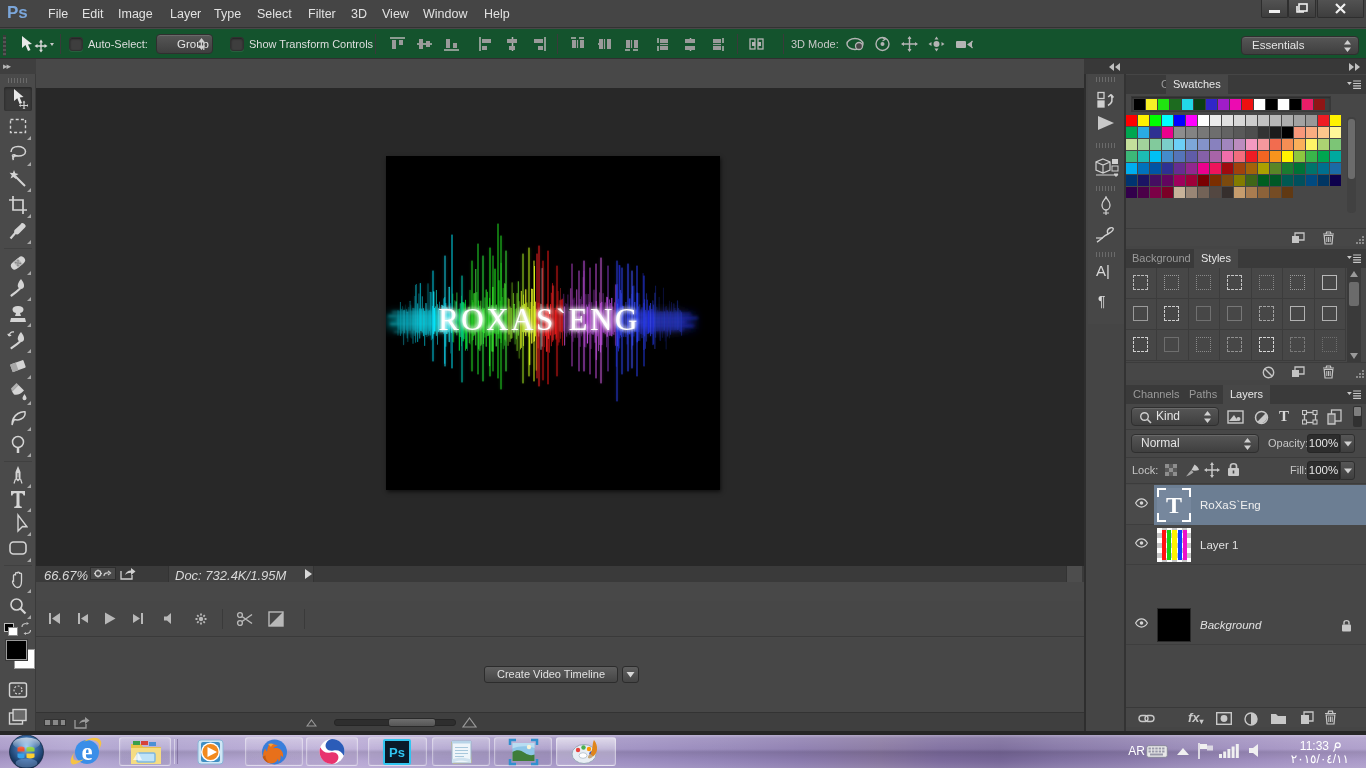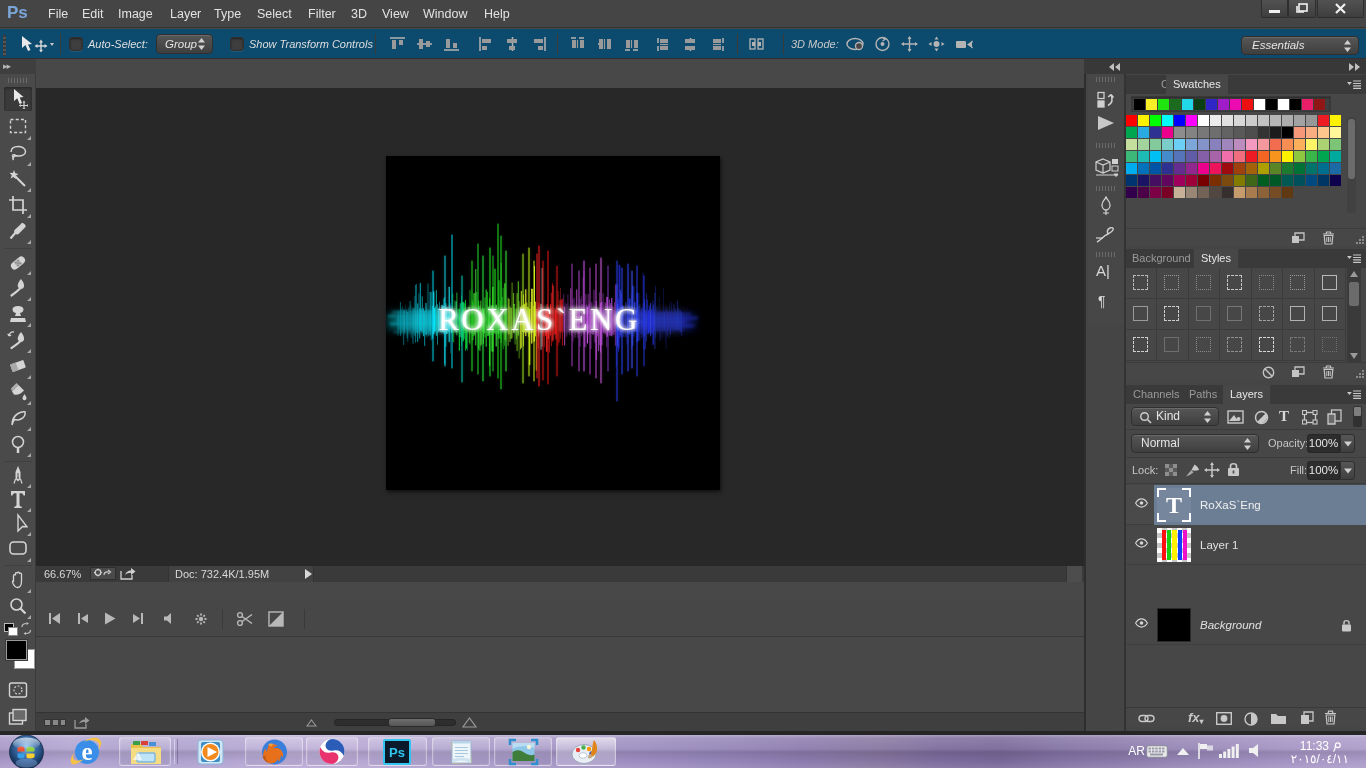--- a/index.html
+++ b/index.html
@@ -8,42 +8,42 @@
 #app { position:absolute; left:0; top:0; width:1366px; height:735px; background:#484848; }
 .abs { position:absolute; }
 
 #menubar { position:absolute; left:0; top:0; width:1366px; height:28px; background:#454545; border-bottom:1px solid #333; }
 #menubar .mi { position:absolute; top:0; height:28px; line-height:28px; color:#e2e2e2; font-size:12.5px; }
 #pslogo { position:absolute; left:7px; top:3px; font-size:17px; font-weight:bold; color:#7ba6da; letter-spacing:0; }
 
 .winbtn { position:absolute; top:0; height:18px; background:linear-gradient(#525252,#3e3e3e); border:1px solid #2e2e2e; border-top:none; }
 .winbtn svg { display:block; margin:auto; }
 
-#optionsbar { position:absolute; left:0; top:29px; width:1366px; height:30px; background:#0c4a6e; border-bottom:1px solid #303030;font-style:italic; }
+#optionsbar { position:absolute; left:0; top:29px; width:1366px; height:30px; background:#14532d; border-bottom:1px solid #303030; }
 .grip-v { position:absolute; width:3px; background:repeating-linear-gradient(#3a3a3a 0 2px, #555 2px 4px); }
 .sep-v { position:absolute; width:1px; background:#3a3a3a; top:5px; height:20px; }
 .obtext { position:absolute; color:#dedede; font-size:11px; top:9px; }
 .checkbox { position:absolute; width:14px; height:14px; top:8px; background:#3e3e3e; border:1px solid #303030; border-radius:3px; box-shadow:inset 0 1px 2px rgba(0,0,0,.5), 0 1px 0 rgba(255,255,255,.08); }
 .dropbtn { position:absolute; background:linear-gradient(#565656,#3f3f3f); border:1px solid #2f2f2f; border-radius:4px; color:#e4e4e4; font-size:12px; box-shadow:inset 0 1px 0 rgba(255,255,255,.12); }
 .updown { position:absolute; right:6px; top:50%; margin-top:-6px; width:9px; height:12px; }
 .alico { position:absolute; top:7px; width:17px; height:16px; }
 
 #toolbar { position:absolute; left:0; top:59px; width:36px; height:676px; background:#4a4a4a; border-right:1px solid #3a3a3a; }
 #toolbar .thead { position:absolute; left:0; top:0; width:36px; height:15px; background:#3f3f3f; color:#b8b8b8; font-size:9px; line-height:15px; padding-left:3px; letter-spacing:-1px; }
 .tool { position:absolute; left:4px; width:28px; height:24px; }
 .tool svg { display:block; margin:auto; }
 .tsep { position:absolute; left:4px; width:28px; height:1px; background:#404040; }
 .tool .fly { position:absolute; right:1px; bottom:1px; width:0; height:0; border-left:4px solid transparent; border-bottom:4px solid #a8a8a8; }
 
 #tabbar { position:absolute; left:36px; top:59px; width:1048px; height:29px; background:#2d2d2d; }
 #doctab { position:absolute; left:1px; top:1px; width:257px; height:28px; background:#434343; color:#d5d5d5; font-size:11px; line-height:28px; padding-left:16px; border-right:1px solid #262626; }
 #pasteboard { position:absolute; left:36px; top:88px; width:1048px; height:478px; background:#282828; overflow:hidden; }
 #canvas { position:absolute; left:350px; top:68px; width:334px; height:334px; background:#000; box-shadow:1px 2px 4px rgba(0,0,0,.6); }
 
-#statusbar { position:absolute; left:36px; top:566px; width:1048px; height:16px; background:#3a3a3a; color:#d8d8d8; font-size:11px; }
+#statusbar { position:absolute; left:36px; top:566px; width:1048px; height:16px; background:#3a3a3a; color:#d8d8d8; font-size:13px;font-style:italic; }
 
 #tl-head { position:absolute; left:36px; top:582px; width:1048px; height:19px; background:#323232; }
 #tl-tab { position:absolute; left:0; top:0; width:64px; height:19px; background:#454545; color:#d2d2d2; font-size:11.5px; line-height:19px; text-align:center; }
 #tl-controls { position:absolute; left:36px; top:601px; width:1048px; height:36px; background:#474747; border-bottom:1px solid #3a3a3a; }
 #tl-main { position:absolute; left:36px; top:638px; width:1048px; height:74px; background:#474747; }
 #tl-bottom { position:absolute; left:36px; top:712px; width:1048px; height:19px; background:#3f3f3f; border-top:1px solid #333; }
 #cvt-btn { position:absolute; left:448px; top:28px; width:134px; height:17px; background:linear-gradient(#5f5f5f,#454545); border:1px solid #2c2c2c; border-radius:3px; color:#e2e2e2; font-size:11px; line-height:15px; text-align:center; }
 #cvt-drop { position:absolute; left:586px; top:28px; width:17px; height:17px; background:linear-gradient(#5f5f5f,#454545); border:1px solid #2c2c2c; border-radius:3px; }
 
 #dock { position:absolute; left:1084px; top:59px; width:282px; height:676px; background:#454545; }
@@ -106,21 +106,21 @@
       <path d="M2 1 L2 13 L5.5 10 L8 16 L10.5 15 L8 9.5 L12 9 Z" fill="#e8e8e8"></path>
       <g stroke="#d8d8d8" stroke-width="1.4">
           <path d="M17 11 L25 11 M21 7 L21 15"></path>
         </g>
       <path d="M21 4.5 L19 7.5 L23 7.5 Z M21 17.5 L19 14.8 L23 14.8 Z M14.5 11 L17.5 9 L17.5 13 Z M27.5 11 L24.5 9 L24.5 13 Z" fill="#d8d8d8"></path>
       <path d="M30 8 L34 8 L32 11 Z" fill="#c8c8c8"></path>
     </svg>
     <div class="sep-v" style="left:60px;"></div>
     <div class="checkbox" style="left:69px;"></div>
     <div class="obtext" style="left:88px;">Auto-Select:</div>
-    <div class="dropbtn" style="left:156px;top:5px;width:57px;height:20px;line-height:18px;padding-left:8px;font-size:11.5px;">Group
+    <div class="dropbtn" style="left:156px;top:5px;width:57px;height:20px;line-height:18px;padding-left:20px;font-size:11.5px;">Group
       <svg class="updown" width="9" height="12" viewBox="0 0 9 12">
           <path d="M4.5 0 L8 4.5 L1 4.5 Z M4.5 12 L1 7.5 L8 7.5 Z" fill="#d0d0d0"></path>
         </svg>
     </div>
     <div class="checkbox" style="left:230px;"></div>
     <div class="obtext" style="left:249px;">Show Transform Controls</div>
     <div class="sep-v" style="left:375px;"></div>
     <svg class="alico" style="left:389px" viewBox="0 0 17 16">
         <path d="M1 2 H16" stroke="#b4b4b4" stroke-width="1.5"></path>
         <rect x="3" y="4" width="4" height="9" fill="#9a9a9a"></rect>
@@ -976,20 +976,28 @@
         <circle cx="4" cy="4" r="2.4" fill="none" stroke="#b8b8b8" stroke-width="1.4"></circle>
         <circle cx="4" cy="12" r="2.4" fill="none" stroke="#b8b8b8" stroke-width="1.4"></circle>
         <path d="M6 5.5 L16 12.5 M6 10.5 L16 3.5" stroke="#b8b8b8" stroke-width="1.5"></path>
       </svg>
     <svg class="abs" style="left:232px;top:10px" width="16" height="16" viewBox="0 0 16 16">
         <rect x="1" y="1" width="14" height="14" fill="none" stroke="#b8b8b8" stroke-width="1.4"></rect>
         <path d="M15 1 L1 15 L15 15 Z" fill="#b8b8b8"></path>
       </svg>
     <div class="sep-v" style="left:268px;top:8px;height:20px;background:#3a3a3a;"></div>
   </div>
+  <div id="tl-main">
+      <div id="cvt-btn">Create Video Timeline</div>
+      <div id="cvt-drop">
+        <svg style="display:block;margin:4px auto 0" width="9" height="7" viewBox="0 0 9 7">
+          <path d="M0.5 1 L8.5 1 L4.5 6.5 Z" fill="#d8d8d8"></path>
+        </svg>
+      </div>
+    </div>
   <div id="tl-bottom">
     <div class="abs" style="left:8px;top:6px;width:22px;height:7px;background:repeating-linear-gradient(90deg,#888 0 5px,#3f3f3f 5px 8px);border:1px solid #333;"></div>
     <svg class="abs" style="left:38px;top:3px" width="16" height="13" viewBox="0 0 16 13">
         <path d="M1 4 L1 12 L12 12 L12 8" fill="none" stroke="#9a9a9a" stroke-width="1.3"></path>
         <path d="M5 8 C6 5 8 3.5 11 3.5 L11 1 L15.5 4.5 L11 8 L11 5.8 C8.5 5.8 6.5 6.5 5 8 Z" fill="#9a9a9a"></path>
       </svg>
     <svg class="abs" style="left:270px;top:6px" width="11" height="8" viewBox="0 0 11 8">
         <path d="M5.5 1 L10 7 L1 7 Z" fill="none" stroke="#999" stroke-width="1.1"></path>
       </svg>
     <div class="abs" style="left:298px;top:6px;width:122px;height:7px;background:#2e2e2e;border-radius:3px;border:1px solid #262626;"></div>

